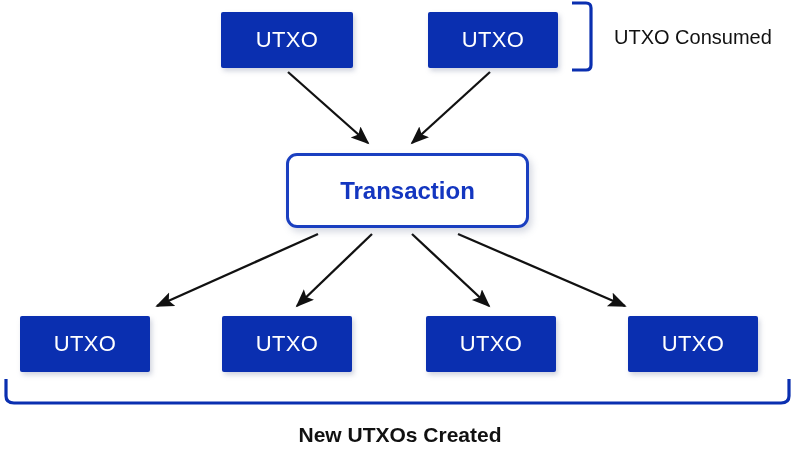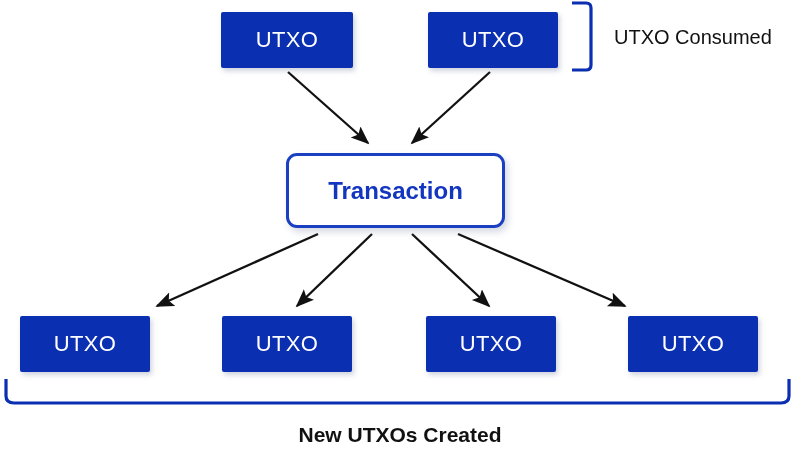--- a/index.html
+++ b/index.html
@@ -30,21 +30,21 @@
     color: #ffffff;
     font-size: 22px;
     font-weight: 400;
     letter-spacing: 0.3px;
     font-family: "Liberation Sans", sans-serif;
   }
   .tx-box {
     position: absolute;
     left: 286px;
     top: 153px;
-    width: 219px;
+    width: 243px;
     height: 75px;
     background: #ffffff;
     border: 3px solid #1a3fc0;
     border-radius: 11px;
     box-sizing: border-box;
     box-shadow: 3px 4px 7px rgba(120,130,160,0.30);
     display: flex;
     align-items: center;
     justify-content: center;
   }

